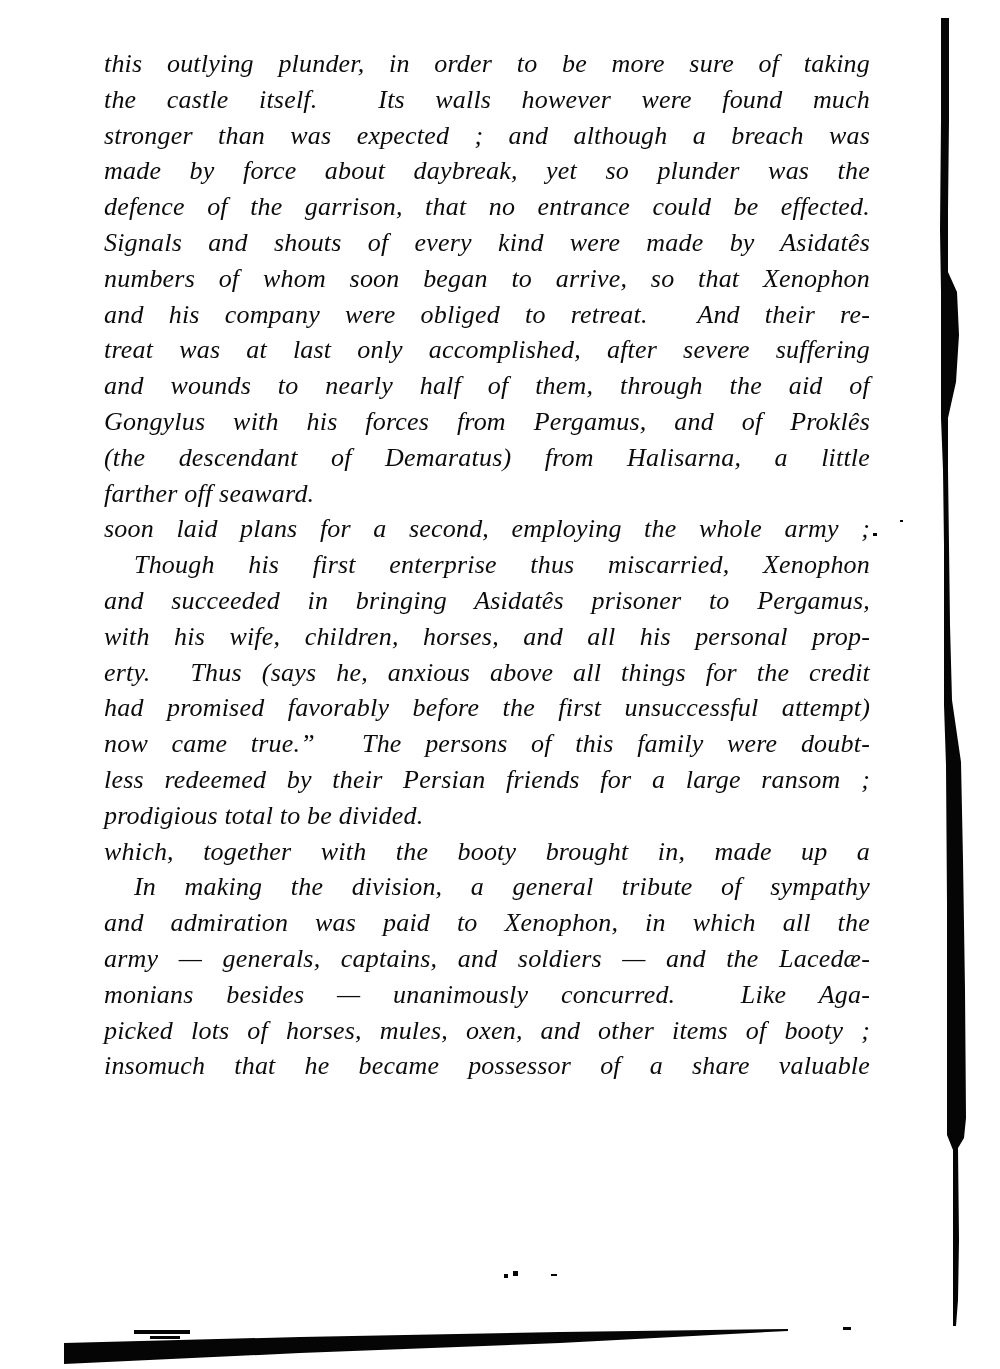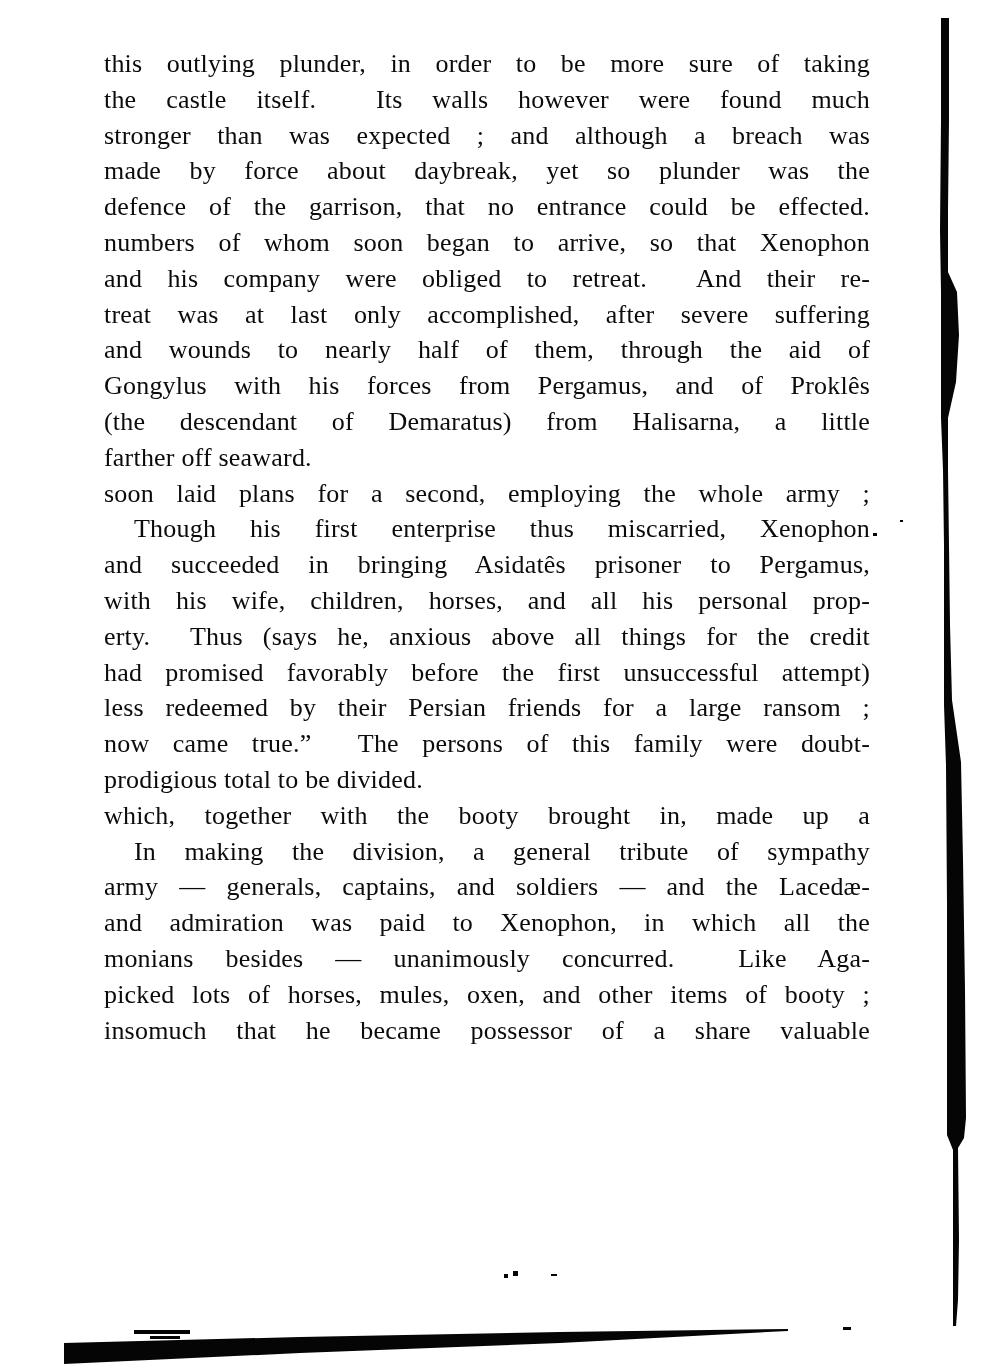--- a/index.html
+++ b/index.html
@@ -24,20 +24,21 @@
     color: #0b0b0b;
     letter-spacing: 0.2px;
   }
   .line {
     height: 35.8px;
     line-height: 35.8px;
     text-align: justify;
     text-align-last: justify;
     white-space: normal;
     overflow: visible;
+    font-style: italic;
   }
   .line.indent {
     text-indent: 30px;
   }
   .line.para-end {
     text-align-last: left;
   }
   .artifacts {
     position: absolute;
     left: 0;
@@ -55,40 +56,41 @@
 <body>
 
 <div id="page">
 
   <div class="page-text">
     <div class="line">this outlying plunder, in order to be more sure of taking</div>
     <div class="line">the castle itself.&nbsp; Its walls however were found much</div>
     <div class="line">stronger than was expected ; and although a breach was</div>
     <div class="line">made by force about daybreak, yet so plunder was the</div>
     <div class="line">defence of the garrison, that no entrance could be effected.</div>
+    <div class="line">Signals and shouts of every kind were made by Asidatês</div>
     <div class="line">numbers of whom soon began to arrive, so that Xenophon</div>
     <div class="line">and his company were obliged to retreat.&nbsp; And their re-</div>
     <div class="line">treat was at last only accomplished, after severe suffering</div>
     <div class="line">and wounds to nearly half of them, through the aid of</div>
     <div class="line">Gongylus with his forces from Pergamus, and of Proklês</div>
     <div class="line">(the descendant of Demaratus) from Halisarna, a little</div>
     <div class="line para-end">farther off seaward.</div>
     <div class="line">soon laid plans for a second, employing the whole army ;</div>
     <div class="line indent">Though his first enterprise thus miscarried, Xenophon</div>
     <div class="line">and succeeded in bringing Asidatês prisoner to Pergamus,</div>
     <div class="line">with his wife, children, horses, and all his personal prop-</div>
     <div class="line">erty.&nbsp; Thus (says he, anxious above all things for the credit</div>
     <div class="line">had promised favorably before the first unsuccessful attempt)</div>
+    <div class="line">now came true.”&nbsp; The persons of this family were doubt-</div>
     <div class="line">less redeemed by their Persian friends for a large ransom ;</div>
-    <div class="line">now came true.”&nbsp; The persons of this family were doubt-</div>
     <div class="line para-end">prodigious total to be divided.</div>
     <div class="line">which, together with the booty brought in, made up a</div>
     <div class="line indent">In making the division, a general tribute of sympathy</div>
+    <div class="line">and admiration was paid to Xenophon, in which all the</div>
     <div class="line">army — generals, captains, and soldiers — and the Lacedæ-</div>
-    <div class="line">and admiration was paid to Xenophon, in which all the</div>
     <div class="line">monians besides — unanimously concurred.&nbsp; Like Aga-</div>
     <div class="line">picked lots of horses, mules, oxen, and other items of booty ;</div>
     <div class="line">insomuch that he became possessor of a share valuable</div>
   </div>
 
   <svg class="artifacts" width="1000" height="1369" viewBox="0 0 1000 1369" aria-hidden="true">
 
     <path fill="#050505" d="
       M941,18 L949,18 L949,120 L948,210 L948,272
       L957,292 L959,335 L956,382 L948,418

